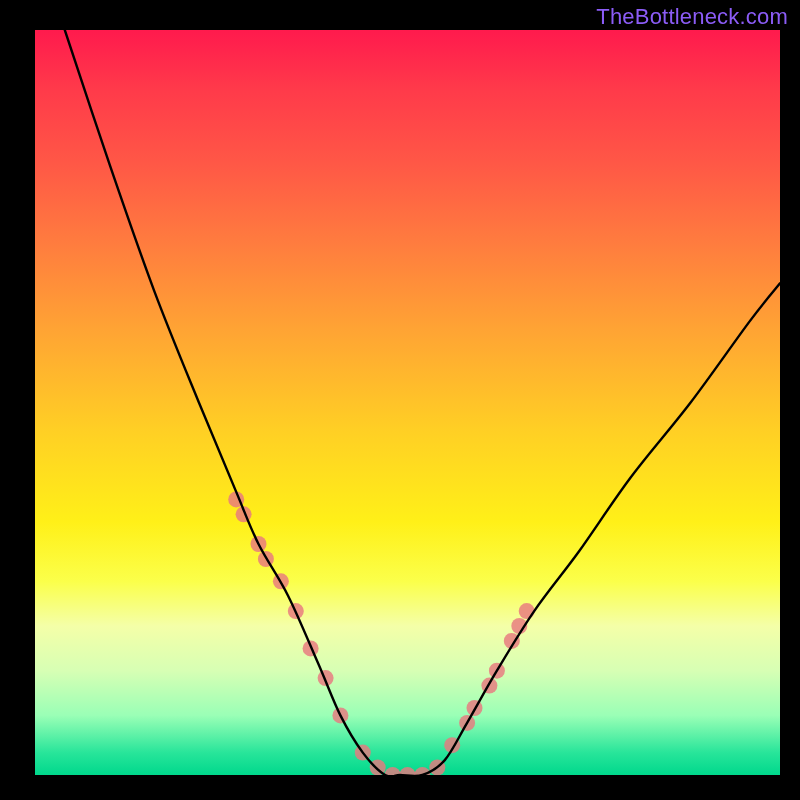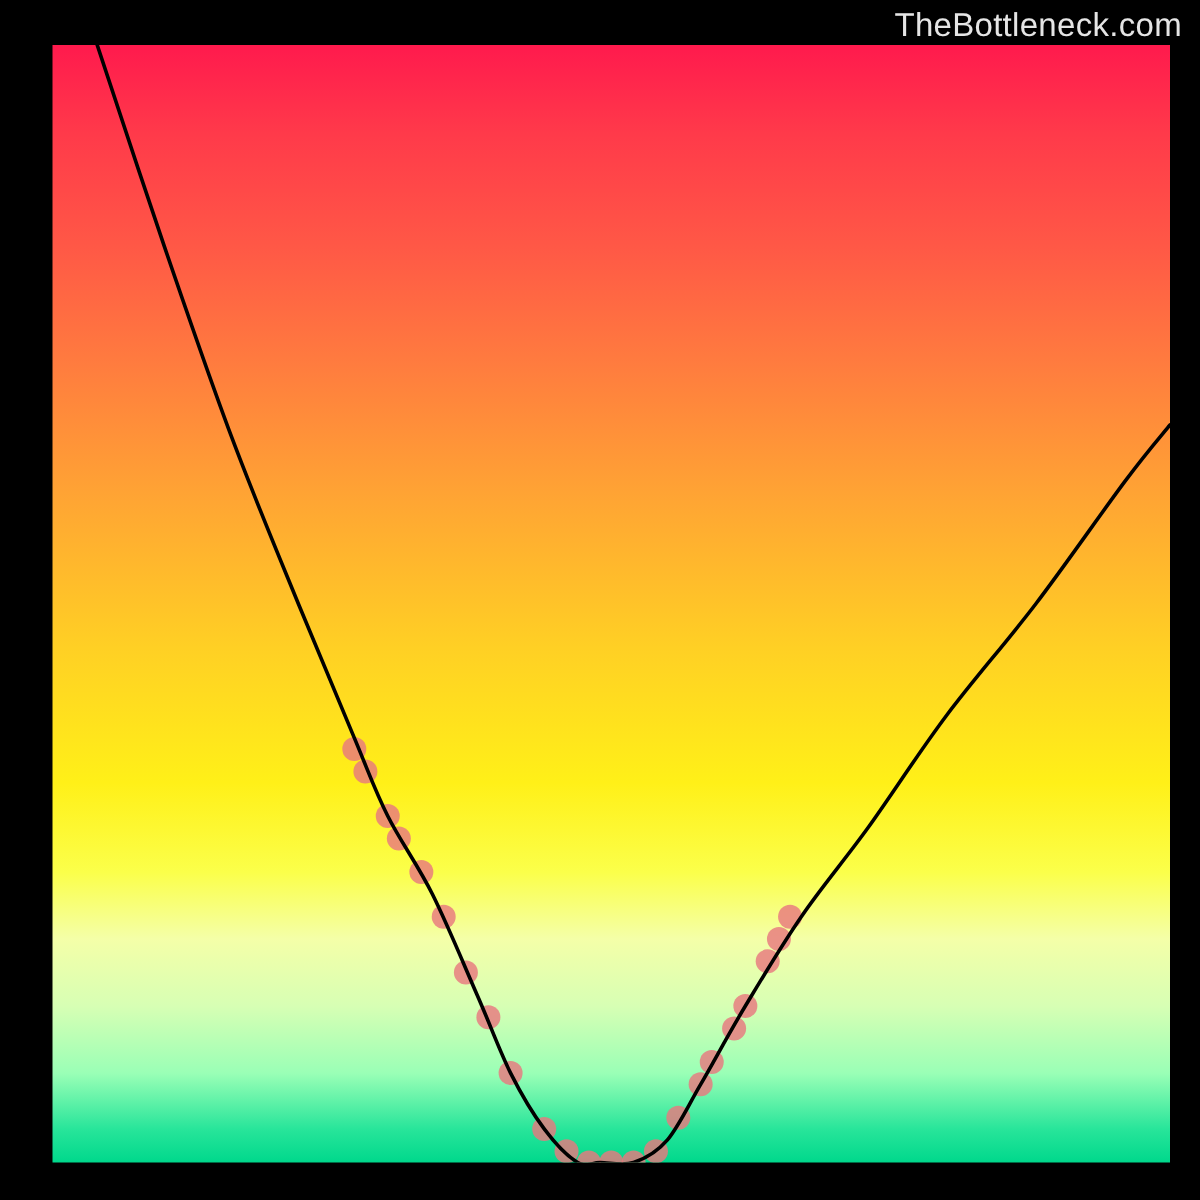--- a/index.html
+++ b/index.html
@@ -38,21 +38,21 @@
       #d7ffb4 86%,
       #9affb6 92%,
       #28e59a 97%,
       #00d88c 100%
     );
   }
   .watermark {
     position: absolute;
     top: 4px;
     right: 12px;
-    color: #e5e5e5;
+    color: #8b5cf6;
     font-size: 22px;
     font-weight: 500;
     letter-spacing: 0.2px;
     user-select: none;
   }
   svg.curve {
     position: absolute;
     left: 0; top: 0;
     width: 745px; height: 745px;
     pointer-events: none;

